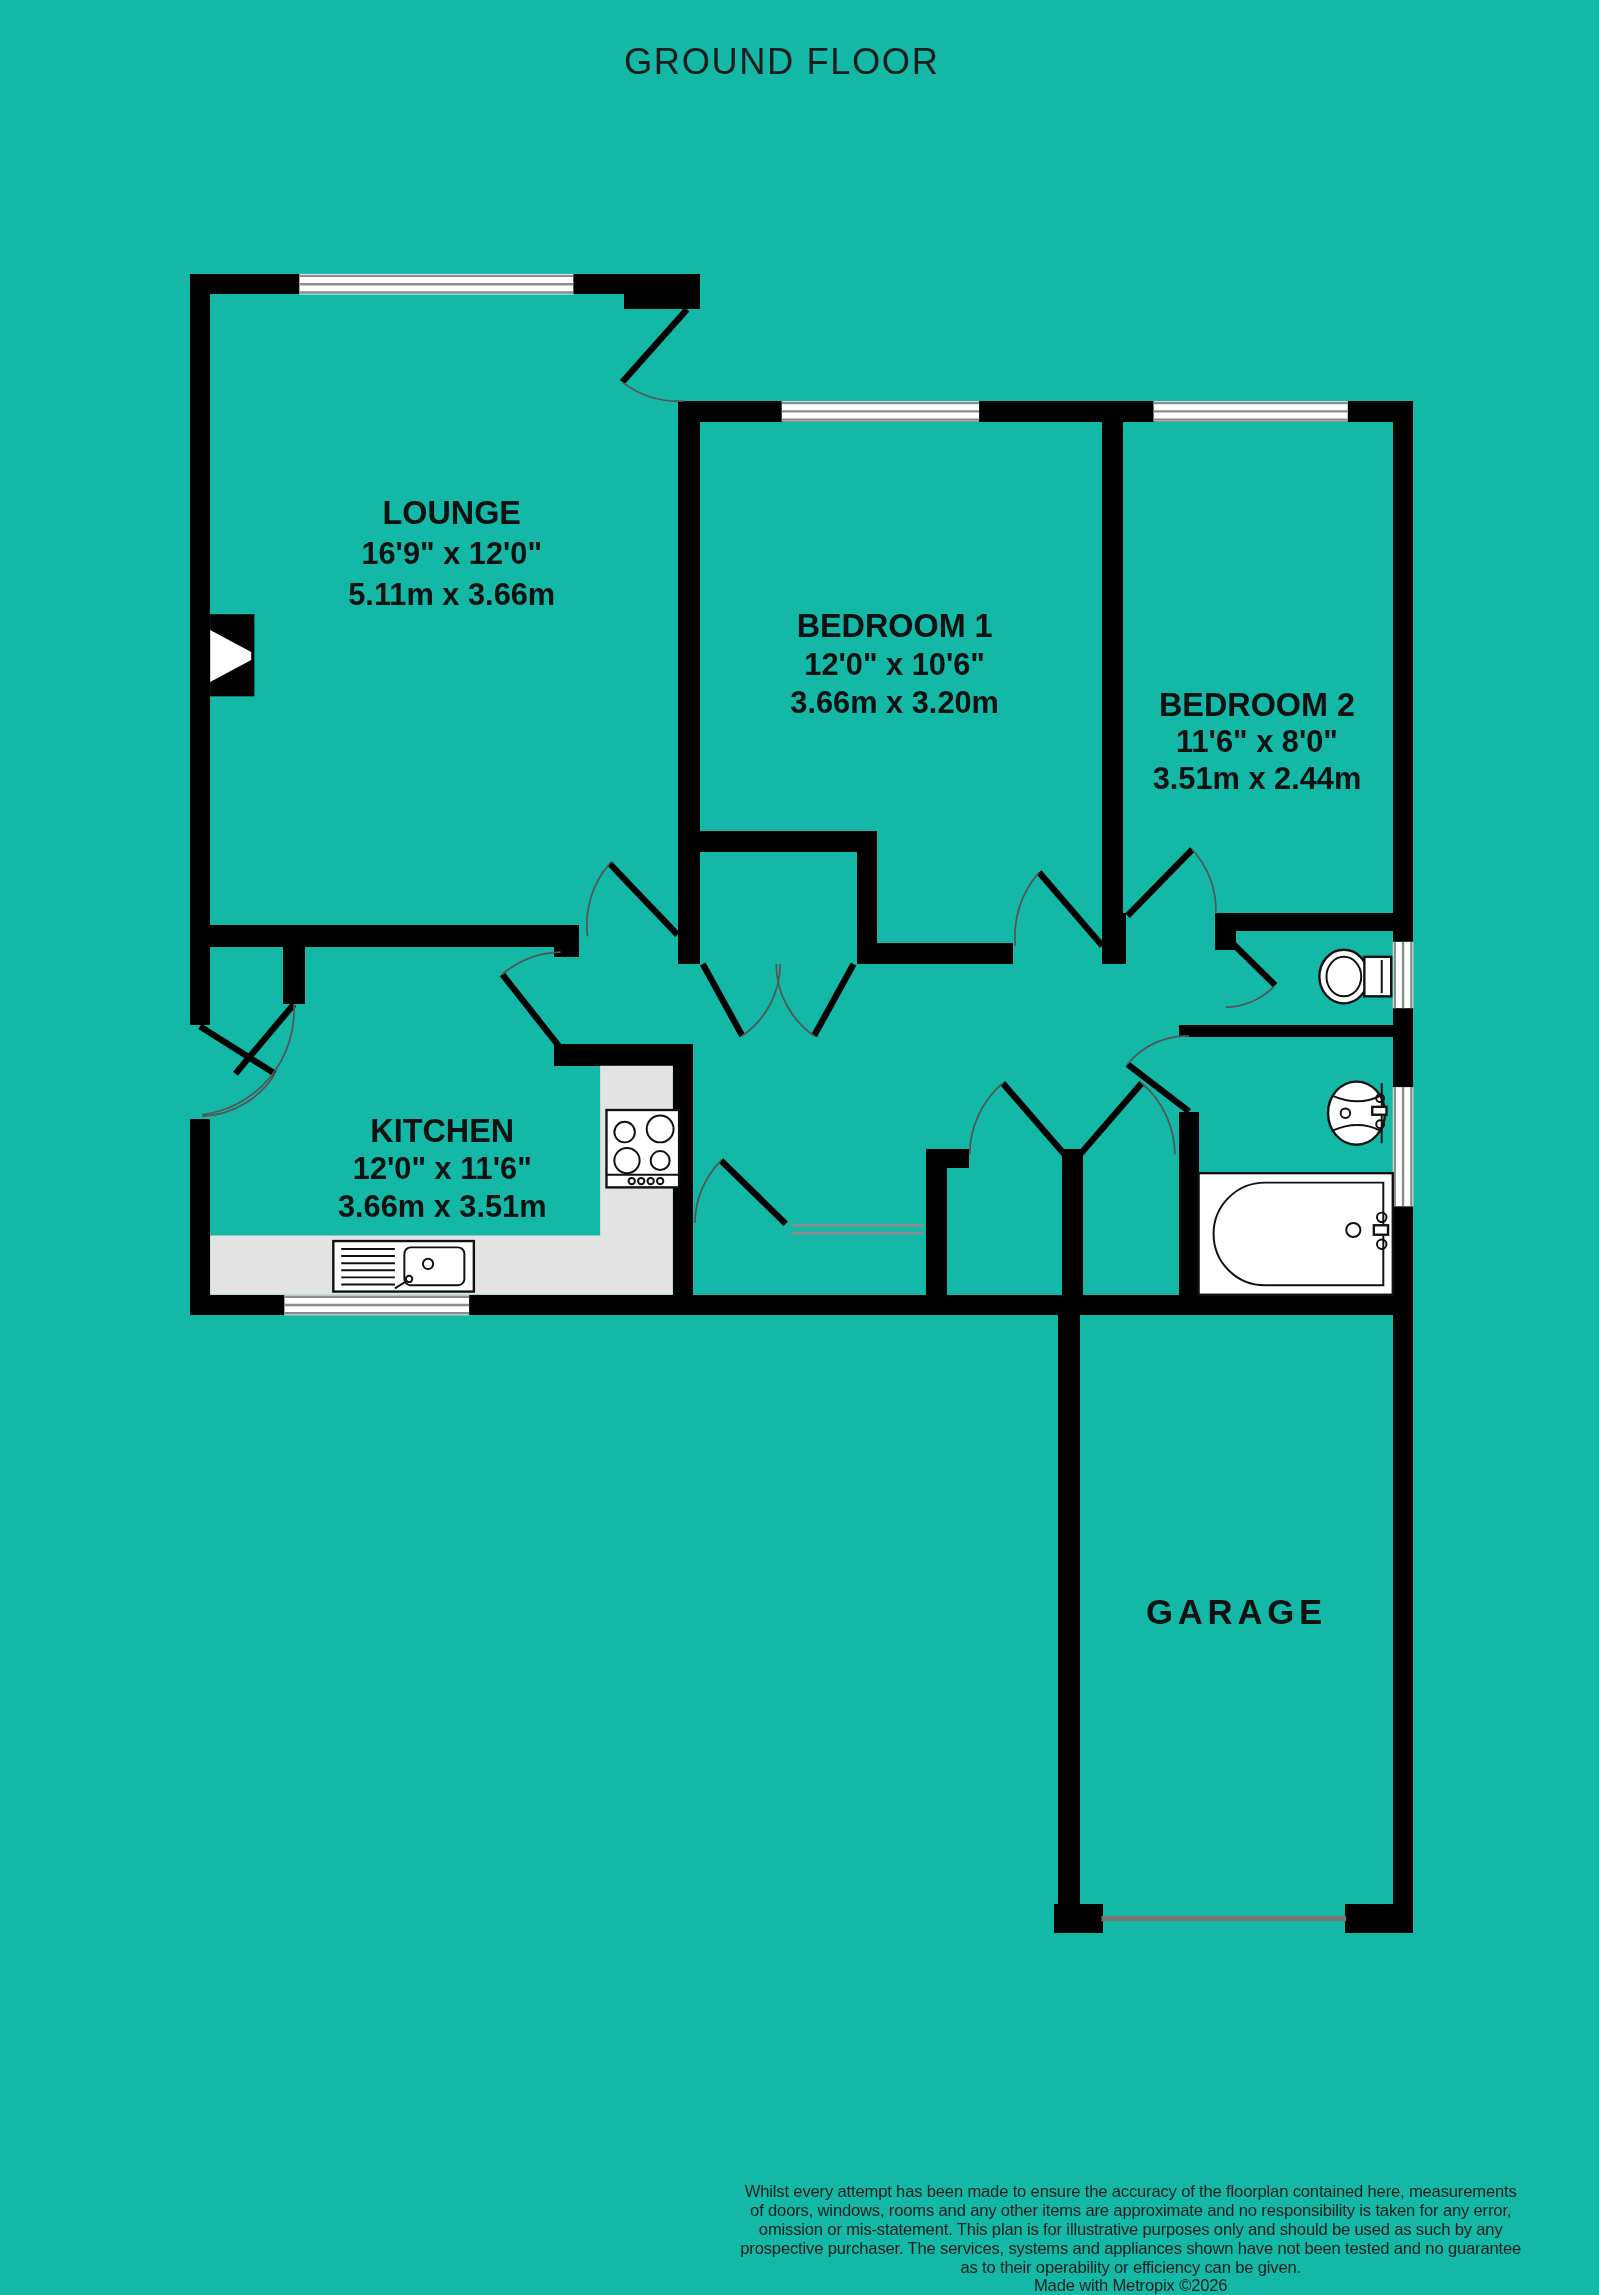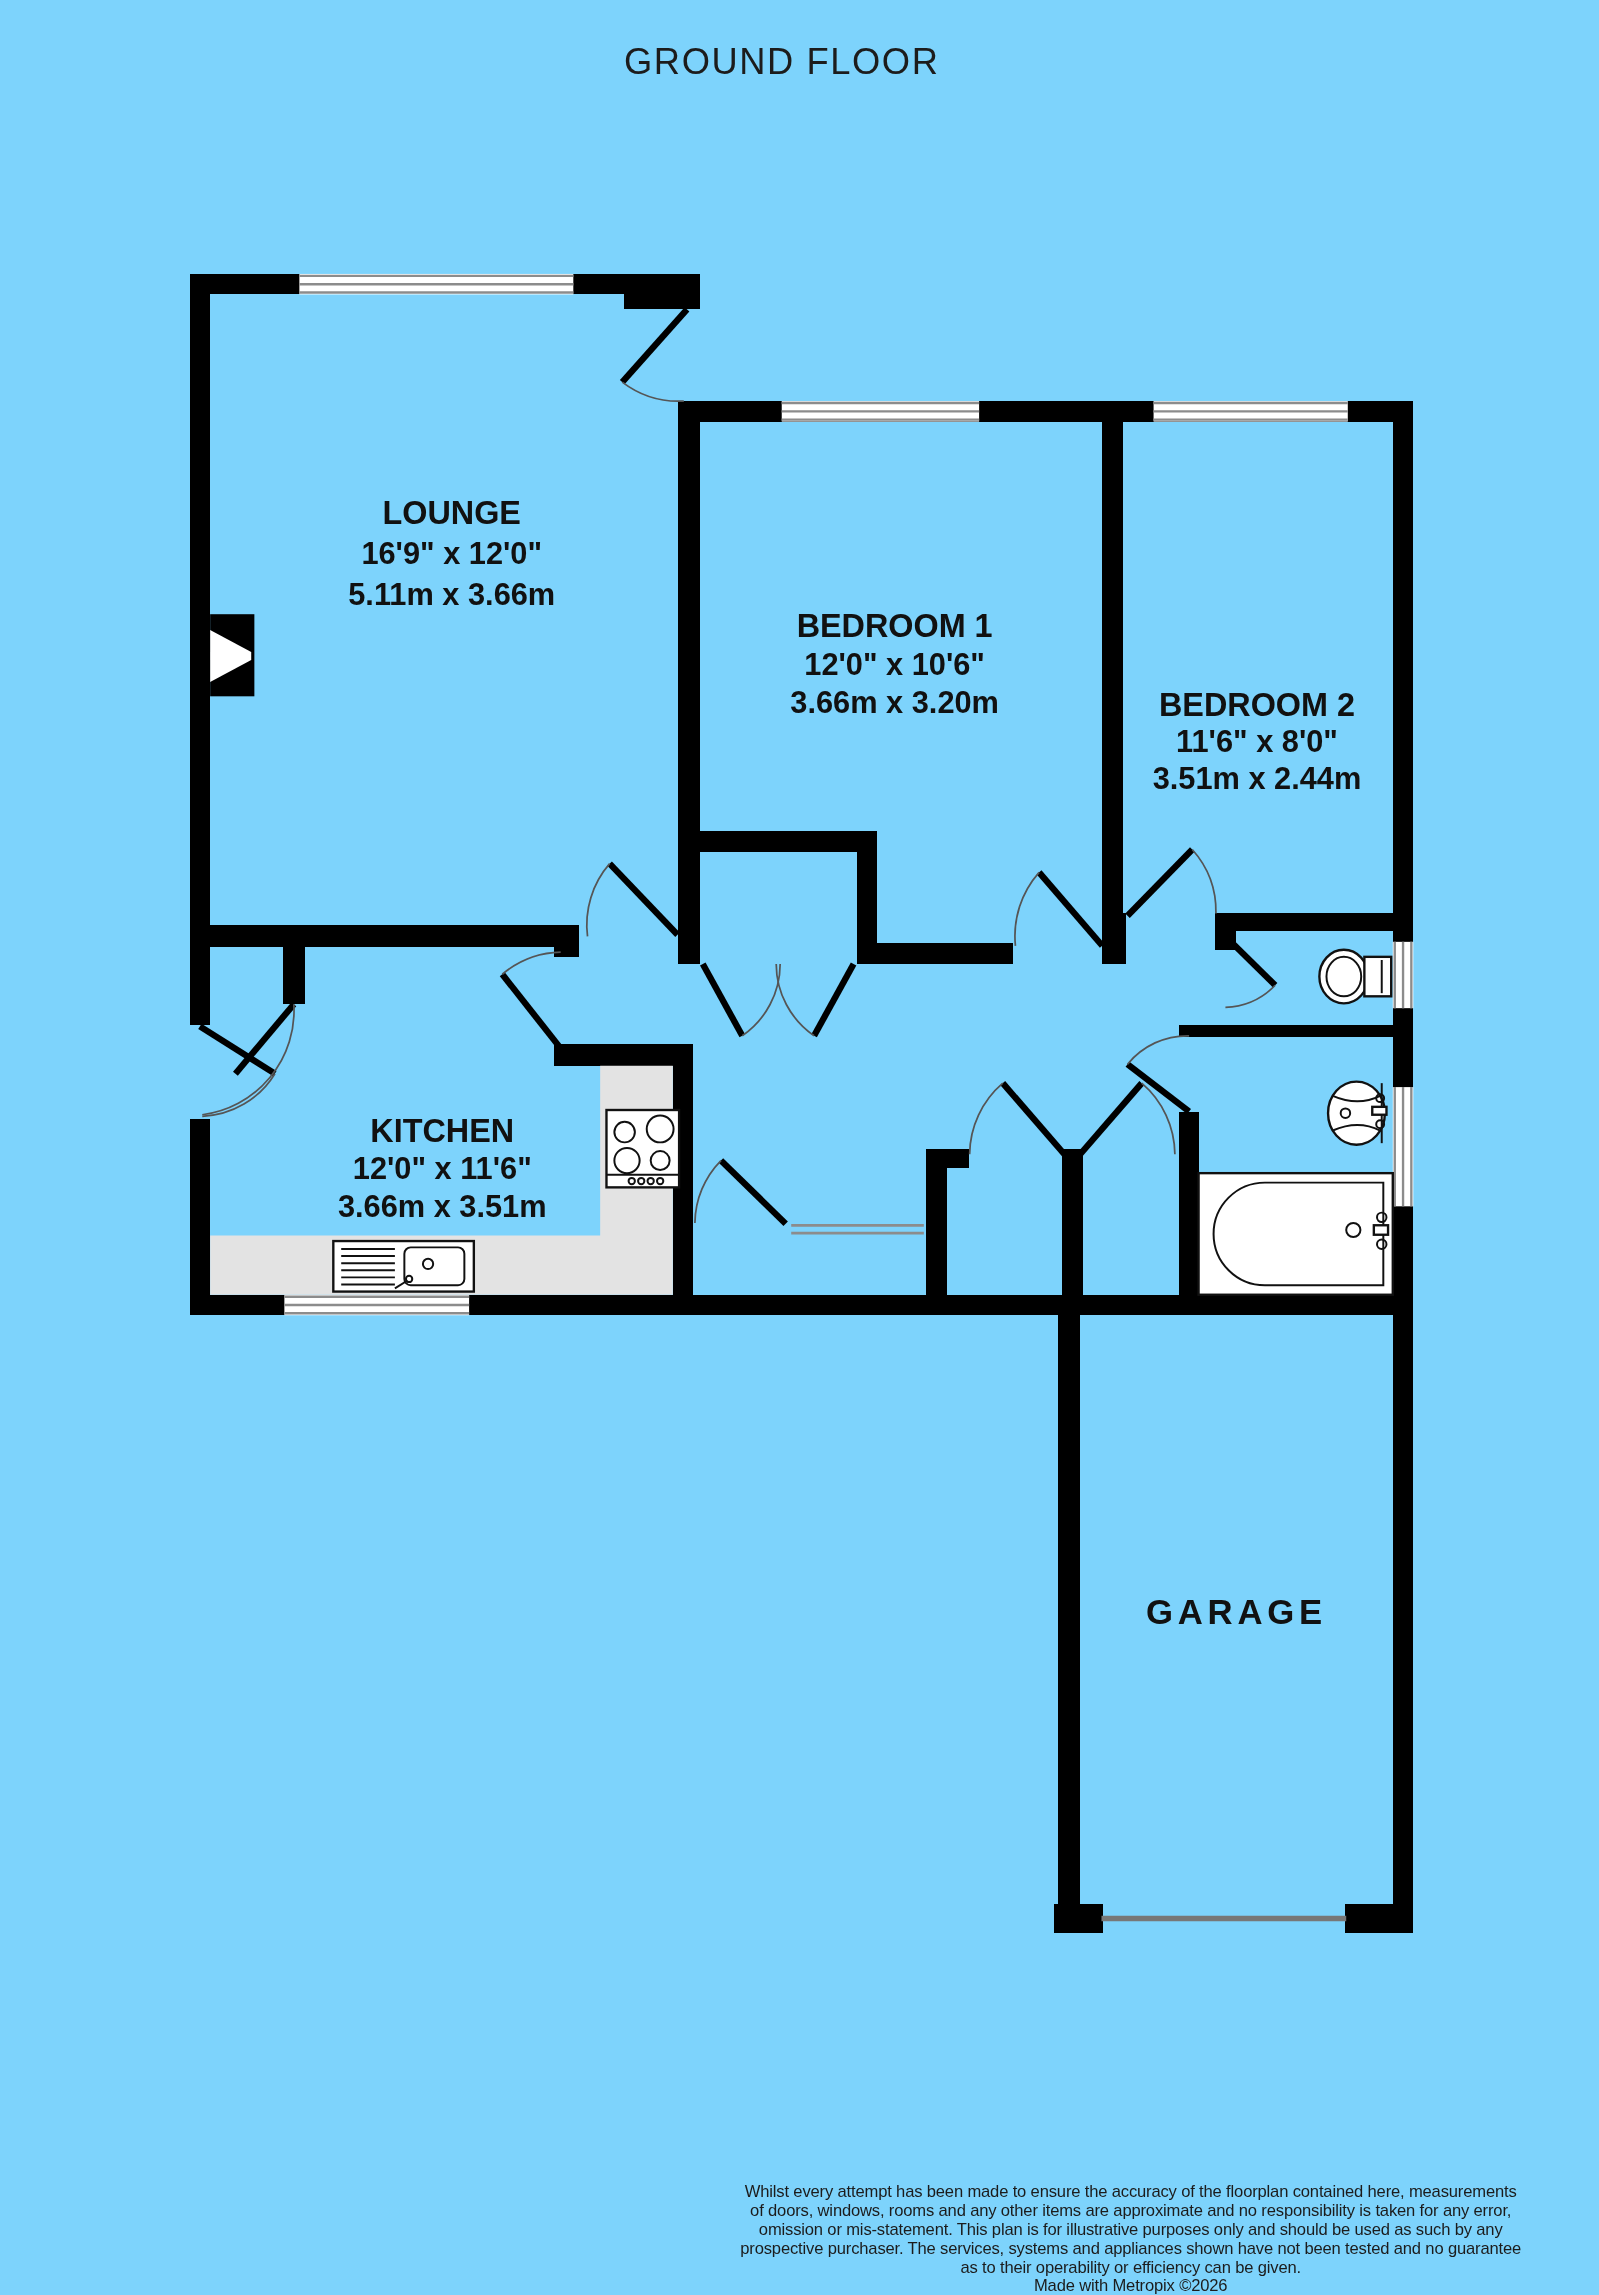--- a/index.html
+++ b/index.html
@@ -1,16 +1,16 @@
 <!DOCTYPE html>
 <html style="font-size:12.6px"><head>
 <meta charset="utf-8">
 <style>
   html,body{margin:0;padding:0;background:#ffffff;}
-  .canvas{position:relative;width:1599px;height:2295px;background:#7dd3fc;overflow:hidden;
+  .canvas{position:relative;width:1599px;height:2295px;background:#14b8a6;overflow:hidden;
           font-family:"Liberation Sans",sans-serif;}
   svg{position:absolute;left:0;top:0;}
   text{fill:#111111;}
   .title-text{font-size:46px;font-weight:400;letter-spacing:2px;fill:#1c1c1c;}
   .room-name{font-size:41px;font-weight:bold;letter-spacing:0px;}
   .room-dims{font-size:39px;font-weight:bold;}
   .garage-name{font-size:44px;font-weight:bold;letter-spacing:6px;}
   .footer-line{font-size:21px;font-weight:400;fill:#1c1c1c;letter-spacing:-0.2px;}
   .wall{fill:#000000;}
   .winband{fill:#ffffff;}

